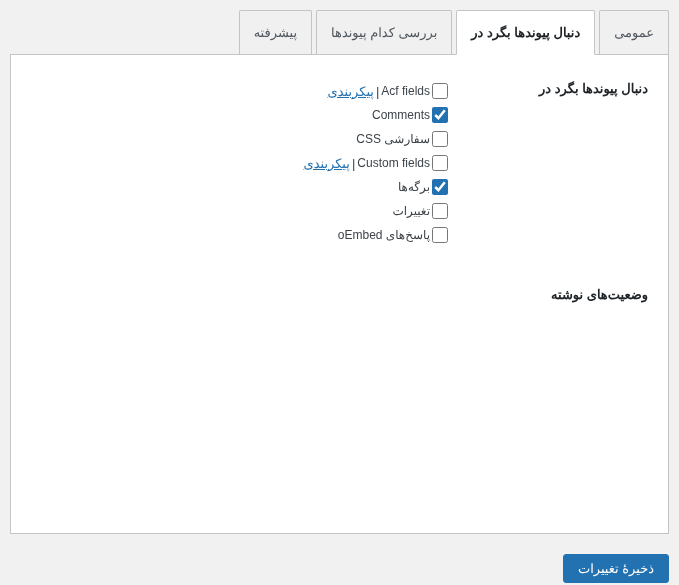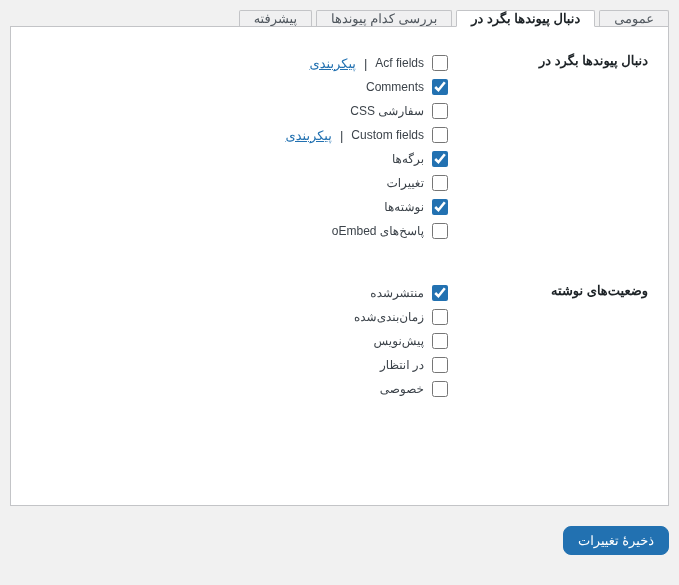--- a/index.html
+++ b/index.html
@@ -11,21 +11,21 @@
   width: 679px;
   direction: rtl;
 }
 .tabs {
   display: flex;
   padding: 0;
   margin-top: 10px;
   margin-right: 10px;
 }
 .tab {
-  padding: 0 14px;
+  padding: 14px 14px;
   background: #f0f0f1;
   border: 1px solid #c3c4c7;
   border-bottom: none;
   margin-left: 4px;
   color: #50575e;
   cursor: pointer;
   border-radius: 2px 2px 0 0;
   font-size: 13px;
   white-space: nowrap;
 }
@@ -59,21 +59,21 @@
 }
 .form-field-col {
   flex: 1;
 }
 .check-row {
   display: flex;
   align-items: center;
   justify-content: flex-end;
   direction: ltr;
   padding: 4px 0;
-  gap: 8px;
+  gap: 2px;
 }
 .check-row input[type=checkbox] {
   width: 16px;
   height: 16px;
   accent-color: #2271b1;
   cursor: pointer;
 }
 .check-label {
   color: #3c434a;
   font-size: 12px;
@@ -87,21 +87,21 @@
 }
 .submit-row {
   padding: 20px 10px 10px;
   text-align: right;
 }
 .button-primary {
   background: #2271b1;
   border: 1px solid #2271b1;
   color: #fff;
   padding: 6px 14px;
-  border-radius: 8px;
+  border-radius: 3px;
   cursor: pointer;
   font-size: 13px;
   font-family: inherit;
 }
 .spacer { height: 30px; }
 </style>
 </head>
 <body>
 
 <div class="tabs">
@@ -138,55 +138,29 @@
         </div>
         <div class="check-row">
           <span class="check-label">برگه‌ها</span>
           <input type="checkbox" checked="" style="">
         </div>
         <div class="check-row">
           <span class="check-label">تغییرات</span>
           <input type="checkbox" style="">
         </div>
         <div class="check-row">
-          <span class="check-label">نوشته‌ها</span>
-          <input type="checkbox" checked="" style="">
-        </div>
-        <div class="check-row">
           <span class="check-label">پاسخ‌های oEmbed</span>
           <input type="checkbox" style="">
         </div>
       </div>
   </div>
 
   <div class="spacer"></div>
 
   <div class="form-row">
     <div class="form-label-col">وضعیت‌های نوشته</div>
-    <div class="form-field-col" id="status-options">
-        <div class="check-row">
-          <span class="check-label">منتشرشده</span>
-          <input type="checkbox" checked="" style="">
-        </div>
-        <div class="check-row">
-          <span class="check-label">زمان‌بندی‌شده</span>
-          <input type="checkbox" style="">
-        </div>
-        <div class="check-row">
-          <span class="check-label">پیش‌نویس</span>
-          <input type="checkbox" style="">
-        </div>
-        <div class="check-row">
-          <span class="check-label">در انتظار</span>
-          <input type="checkbox" style="">
-        </div>
-        <div class="check-row">
-          <span class="check-label">خصوصی</span>
-          <input type="checkbox" style="">
-        </div>
-      </div>
   </div>
 
 </div>
 
 <div class="submit-row">
   <button class="button-primary">ذخیرۀ تغییرات</button>
 </div>
 
 </body></html>

